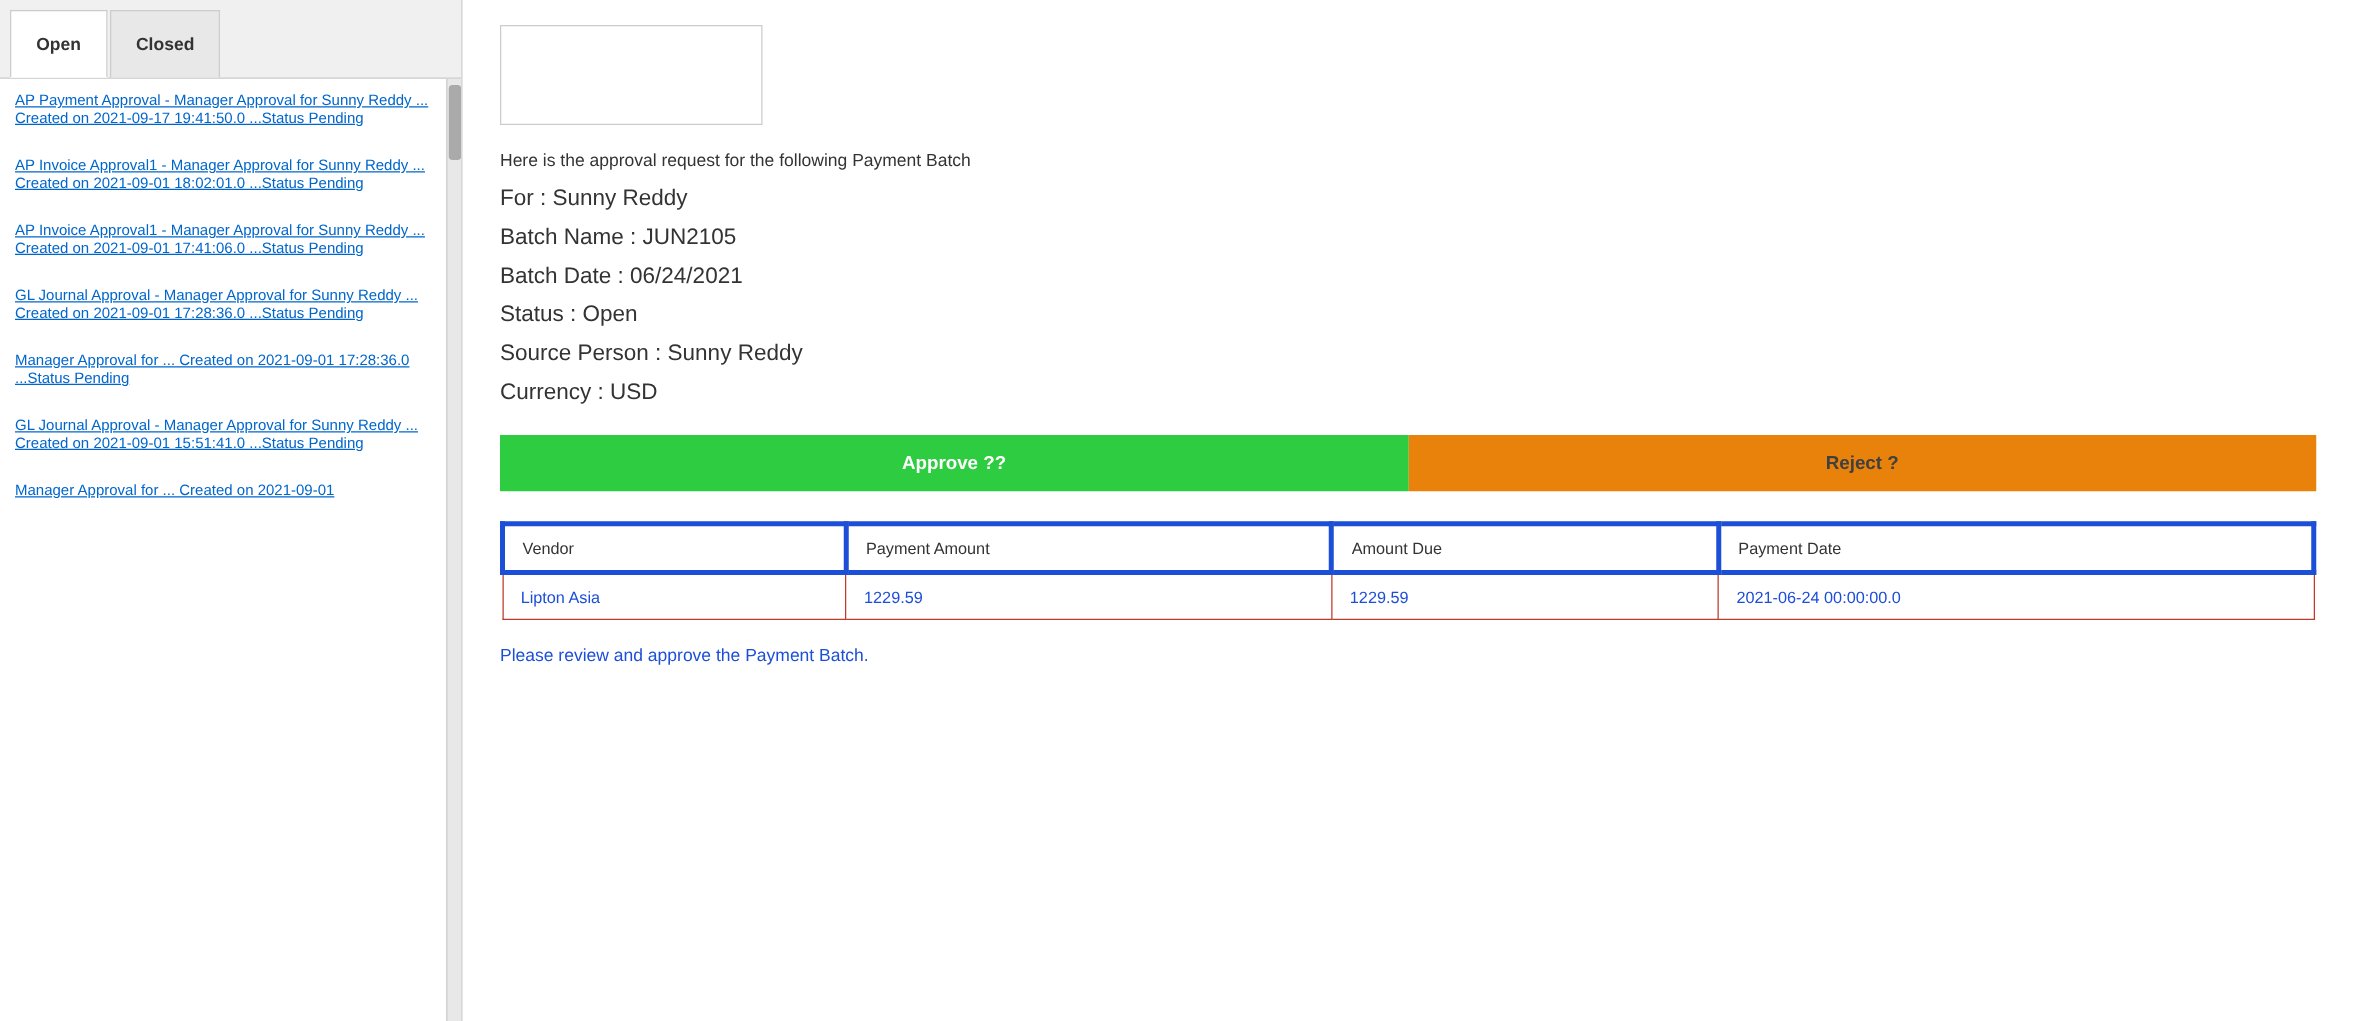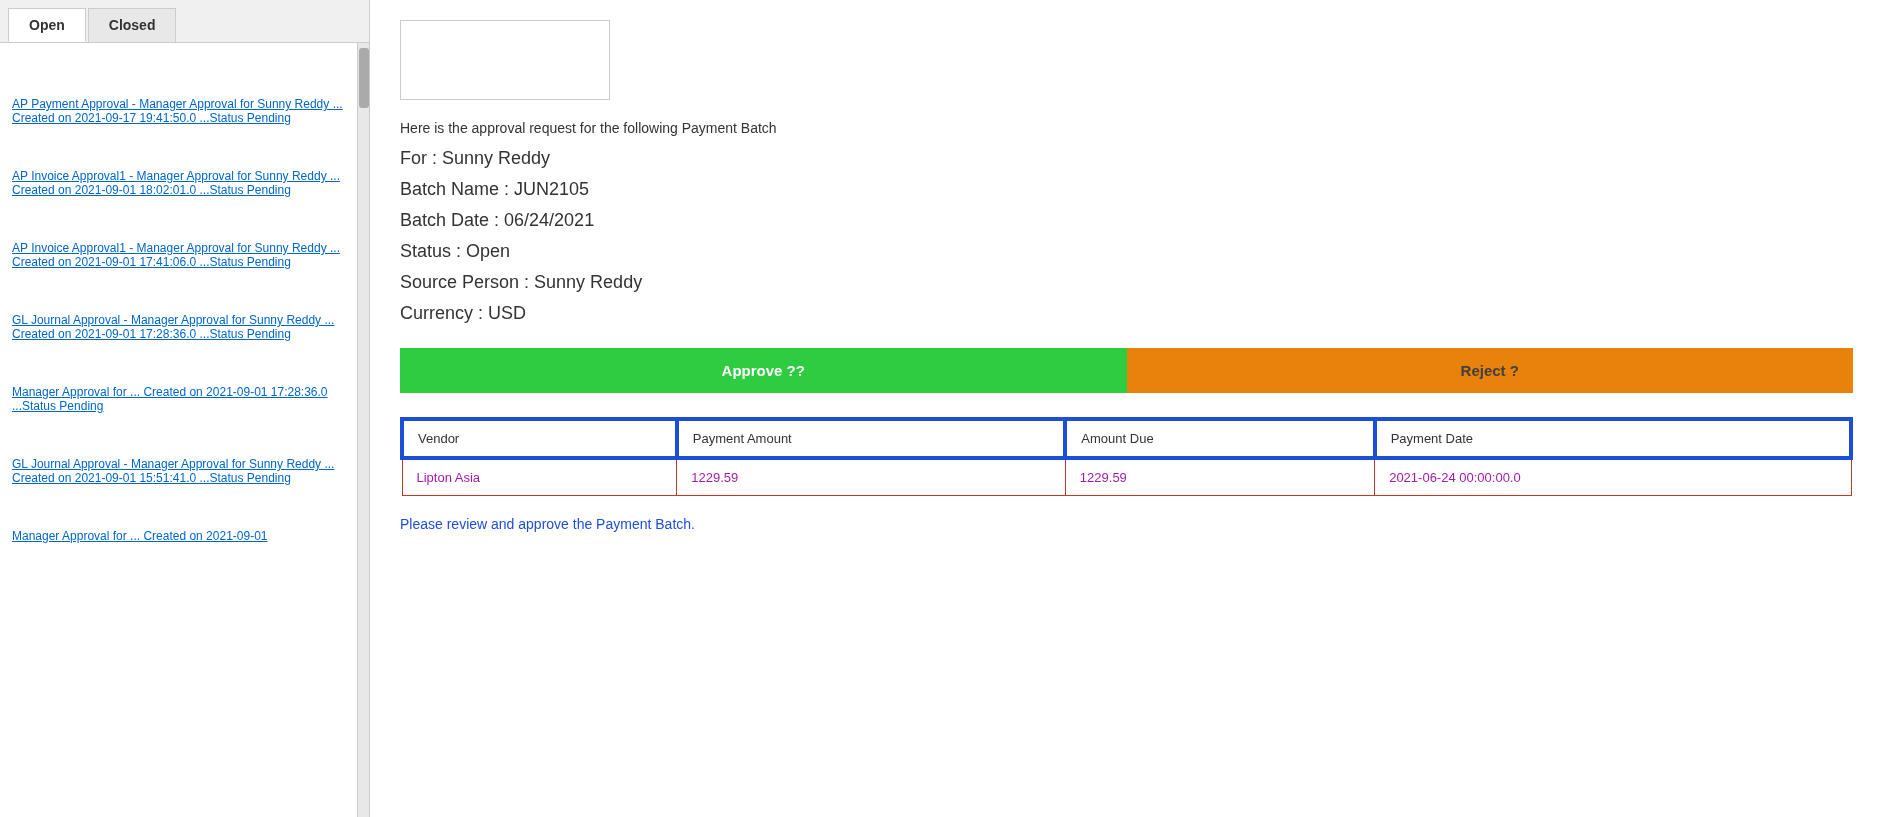--- a/index.html
+++ b/index.html
@@ -17,21 +17,21 @@
     }
 
     .tab-bar {
       display: flex;
       border-bottom: 1px solid #ccc;
       background: #f0f0f0;
       padding: 8px 8px 0 8px;
     }
 
     .tab {
-      padding: 8px 20px;
+      padding: 18px 20px;
       cursor: pointer;
       border: 1px solid #ccc;
       background: #e8e8e8;
       font-size: 14px;
       font-weight: bold;
       color: #333;
       border-bottom: none;
       margin-right: 2px;
     }
 
@@ -44,21 +44,20 @@
     .sidebar-list {
       flex: 1;
       overflow-y: auto;
       padding: 10px 12px;
     }
 
     .sidebar-item {
       margin-bottom: 24px;
       font-size: 12px;
       color: #555;
-      margin-top: 44px;
     }
 
     .sidebar-item a {
       color: #0066cc;
       text-decoration: underline;
       cursor: pointer;
       display: inline;
     }
 
     .scrollbar-track {
@@ -146,21 +145,21 @@
       background: #fff;
       font-weight: normal;
       color: #333;
       font-size: 13px;
     }
 
     .payment-table td {
       border: 1px solid #c0392b;
       padding: 10px 14px;
       text-align: left;
-      color: #a21caf;
+      color: #1d4ed8;
       font-size: 13px;
     }
 
     .footer-text {
       font-size: 14px;
       color: #1d4ed8;
       margin-top: 10px;
     }
   </style>
 </head>

